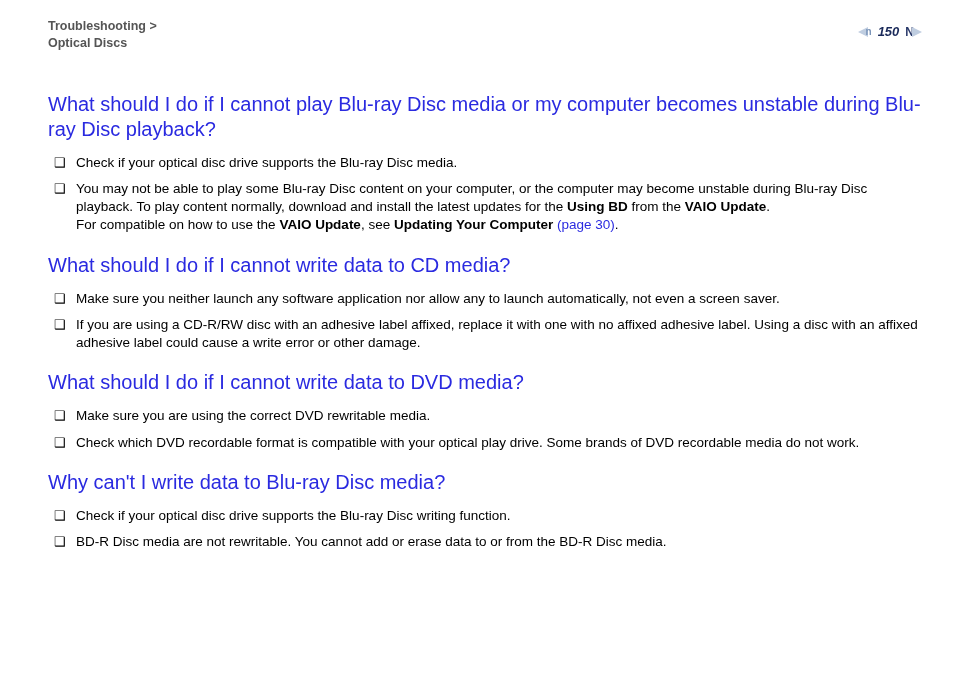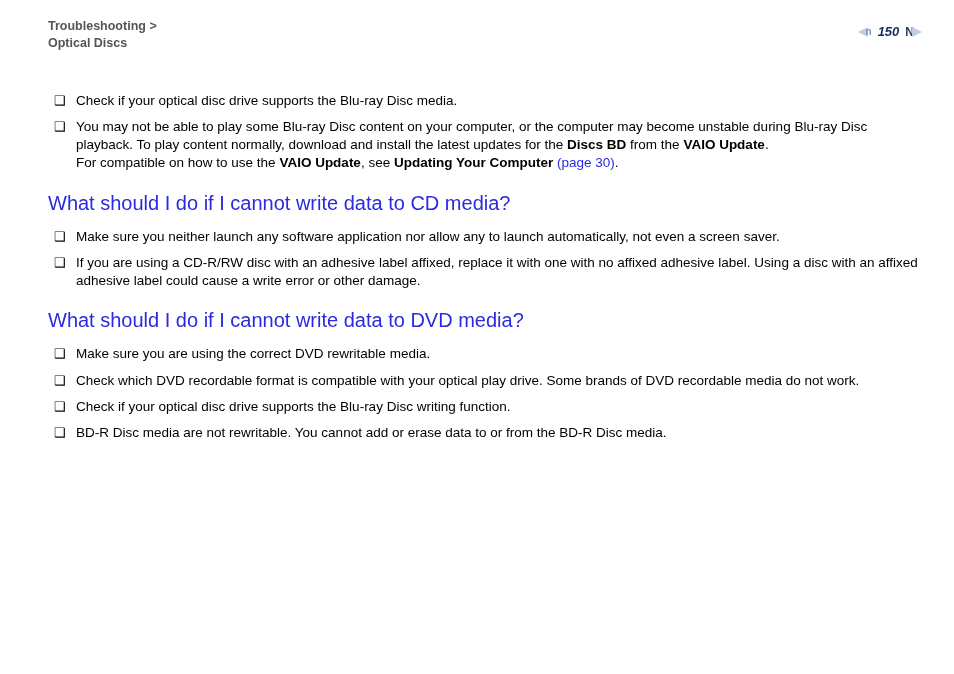--- a/index.html
+++ b/index.html
@@ -40,29 +40,30 @@
         <span style="font-size:10px;font-weight:bold;color:#7a94b8;margin-left:-2px;">n</span>
       </span>
       <span class="pagenum">150</span>
       <span class="pagenav-group">
         <span style="font-size:12px;font-weight:bold;color:#2a3a6a;margin-right:-2px;">N</span>
         <span class="arrow right"></span>
       </span>
     </div>
   </div>
 
+  <h2 class="section first">What should I do if I cannot play Blu-ray Disc media or my computer becomes unstable during Blu-ray Disc playback?</h2>
   <ul class="bullets">
     <li>
       <span class="mk">❑</span>
       <span class="txt">Check if your optical disc drive supports the Blu-ray Disc media.</span>
     </li>
     <li>
       <span class="mk">❑</span>
       <span class="txt">
-        <span>You may not be able to play some Blu-ray Disc content on your computer, or the computer may become unstable during Blu-ray Disc playback. To play content normally, download and install the latest updates for the </span><span class="b">Discs BD</span><span> from the </span><span class="b">VAIO Update</span><span>.</span><br>
+        <span>You may not be able to play some Blu-ray Disc content on your computer, or the computer may become unstable during Blu-ray Disc playback. To play content normally, download and install the latest updates for the </span><span class="b">Using BD</span><span> from the </span><span class="b">VAIO Update</span><span>.</span><br>
         <span>For compatible on how to use the </span><span class="b">VAIO Update</span><span>, see </span><span class="b">Updating Your Computer </span><span class="link">(page 30)</span><span>.</span>
       </span>
     </li>
   </ul>
 
   <h2 class="section">What should I do if I cannot write data to CD media?</h2>
   <ul class="bullets">
     <li>
       <span class="mk">❑</span>
       <span class="txt">Make sure you neither launch any software application nor allow any to launch automatically, not even a screen saver.</span>
@@ -78,20 +79,21 @@
     <li>
       <span class="mk">❑</span>
       <span class="txt">Make sure you are using the correct DVD rewritable media.</span>
     </li>
     <li>
       <span class="mk">❑</span>
       <span class="txt">Check which DVD recordable format is compatible with your optical play drive. Some brands of DVD recordable media do not work.</span>
     </li>
   </ul>
 
+  <h2 class="section">Why can't I write data to Blu-ray Disc media?</h2>
   <ul class="bullets">
     <li>
       <span class="mk">❑</span>
       <span class="txt">Check if your optical disc drive supports the Blu-ray Disc writing function.</span>
     </li>
     <li>
       <span class="mk">❑</span>
       <span class="txt">BD-R Disc media are not rewritable. You cannot add or erase data to or from the BD-R Disc media.</span>
     </li>
   </ul>

